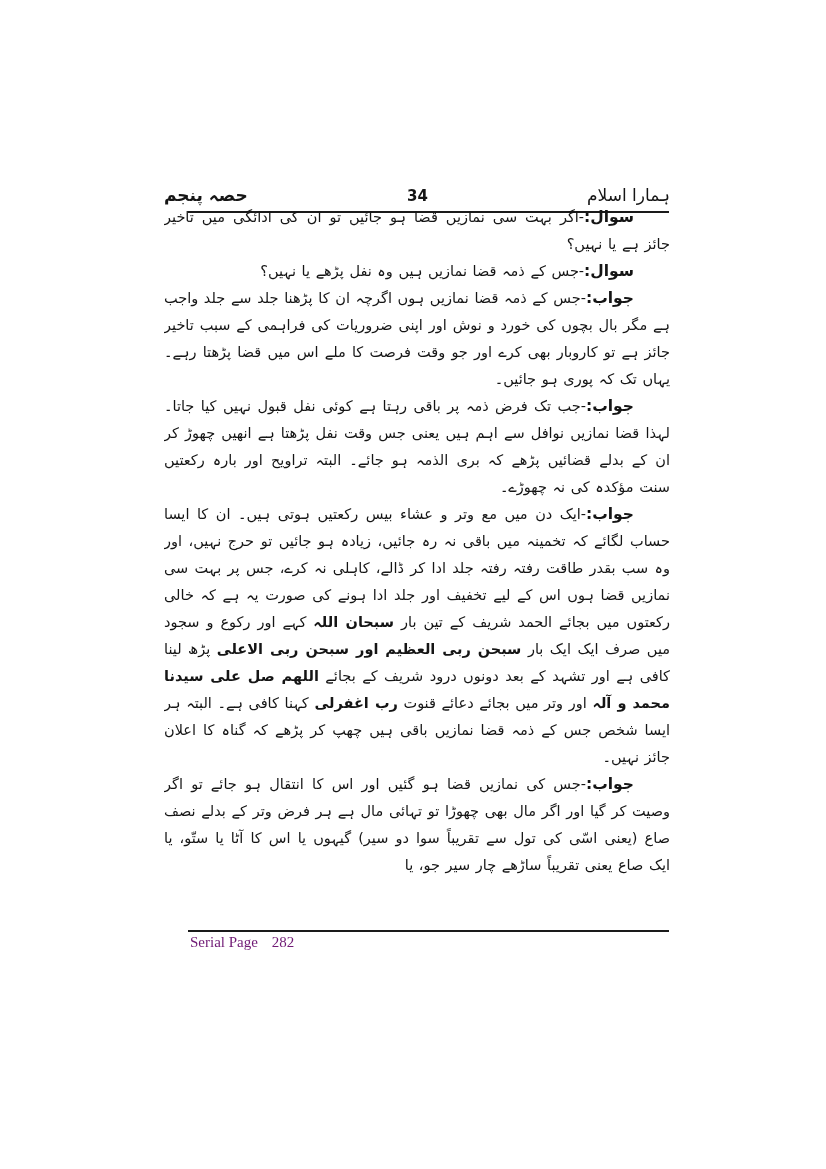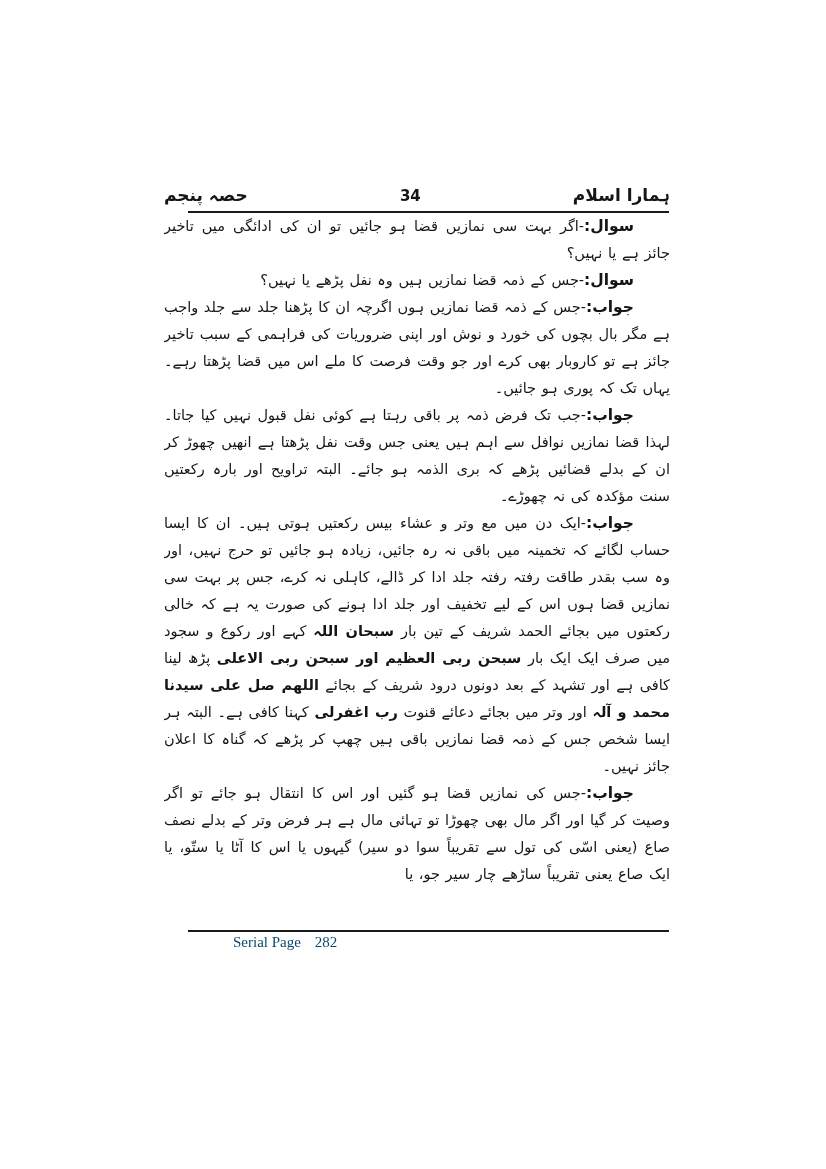--- a/index.html
+++ b/index.html
@@ -17,32 +17,32 @@
   .header {
     position: absolute;
     left: 164px; top: 182px; width: 506px;
     display: flex;
     justify-content: space-between;
     align-items: baseline;
     direction: rtl;
     font-size: 17px;
     line-height: 26px;
   }
-  .header .book-title   { font-weight: bold; letter-spacing: 1px; }
+  .header .book-title   { font-weight: normal; letter-spacing: 1px; }
   .header .page-number  { font-size: 15px; font-weight: bold; }
   .header .section-title{ font-weight: bold; letter-spacing: 1px; }
   .header-rule {
     position: absolute;
     left: 188px; top: 211px; width: 481px; height: 2px;
     background: #1a1a1a;
   }
   
   .body-text {
     position: absolute;
-    left: 164px; top: 213px; width: 506px; height: 707px;
+    left: 164px; top: 204px; width: 506px; height: 707px;
     overflow: hidden;
     direction: rtl;
     text-align: justify;
     font-size: 14.5px;
     line-height: 27px;
     word-spacing: 1px;
   }
   .para { text-indent: 36px; }
   .para .lead { font-weight: bold; font-size: 15.5px; }
   .para .run.bold { font-weight: bold; }
@@ -50,23 +50,22 @@
   .footer-rule {
     position: absolute;
     left: 188px; top: 930px; width: 481px; height: 2px;
     background: #1a1a1a;
   }
   .serial {
     position: absolute;
     left: 190px; top: 934px;
     font-family: "Liberation Serif", serif;
     font-size: 15px;
-    color: #0c4a6e;
+    color: #701a75;
     direction: ltr;
-    margin-left: 43px;
   }
   .serial .num { margin-left: 10px; }
 </style>
 </head>
 <body>
 
 <div class="page">
 
   <div class="header">
     <span class="book-title">ہمارا اسلام</span>

